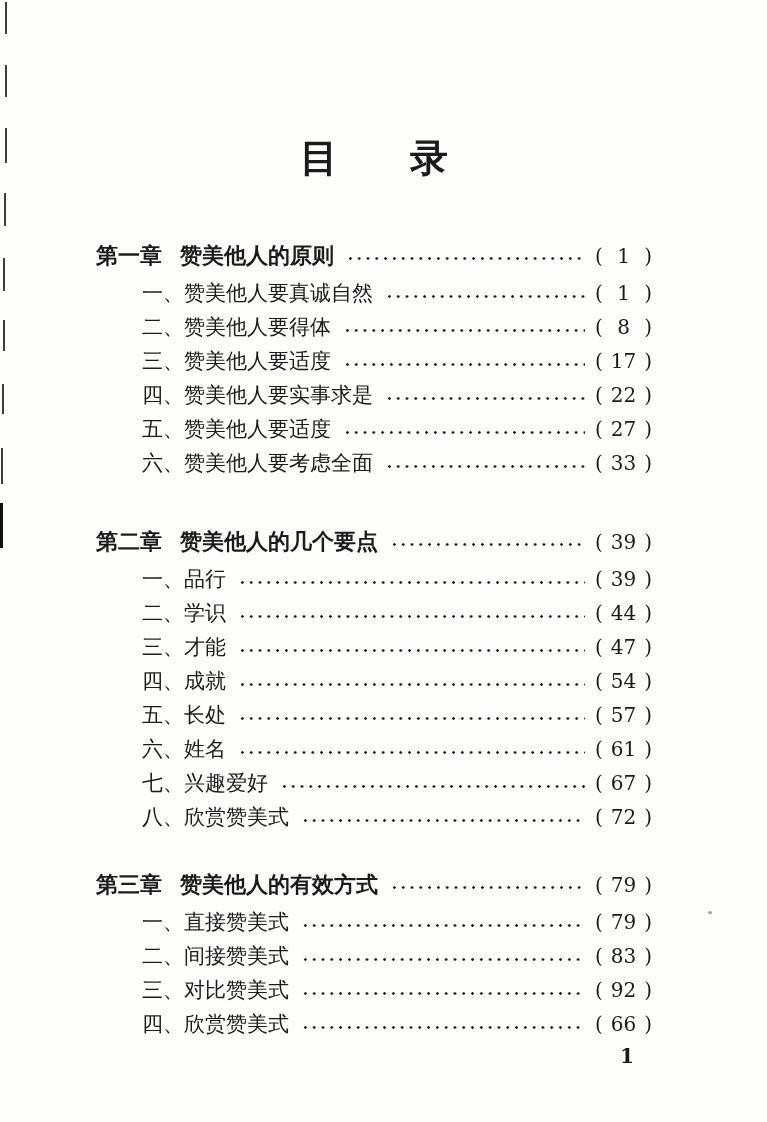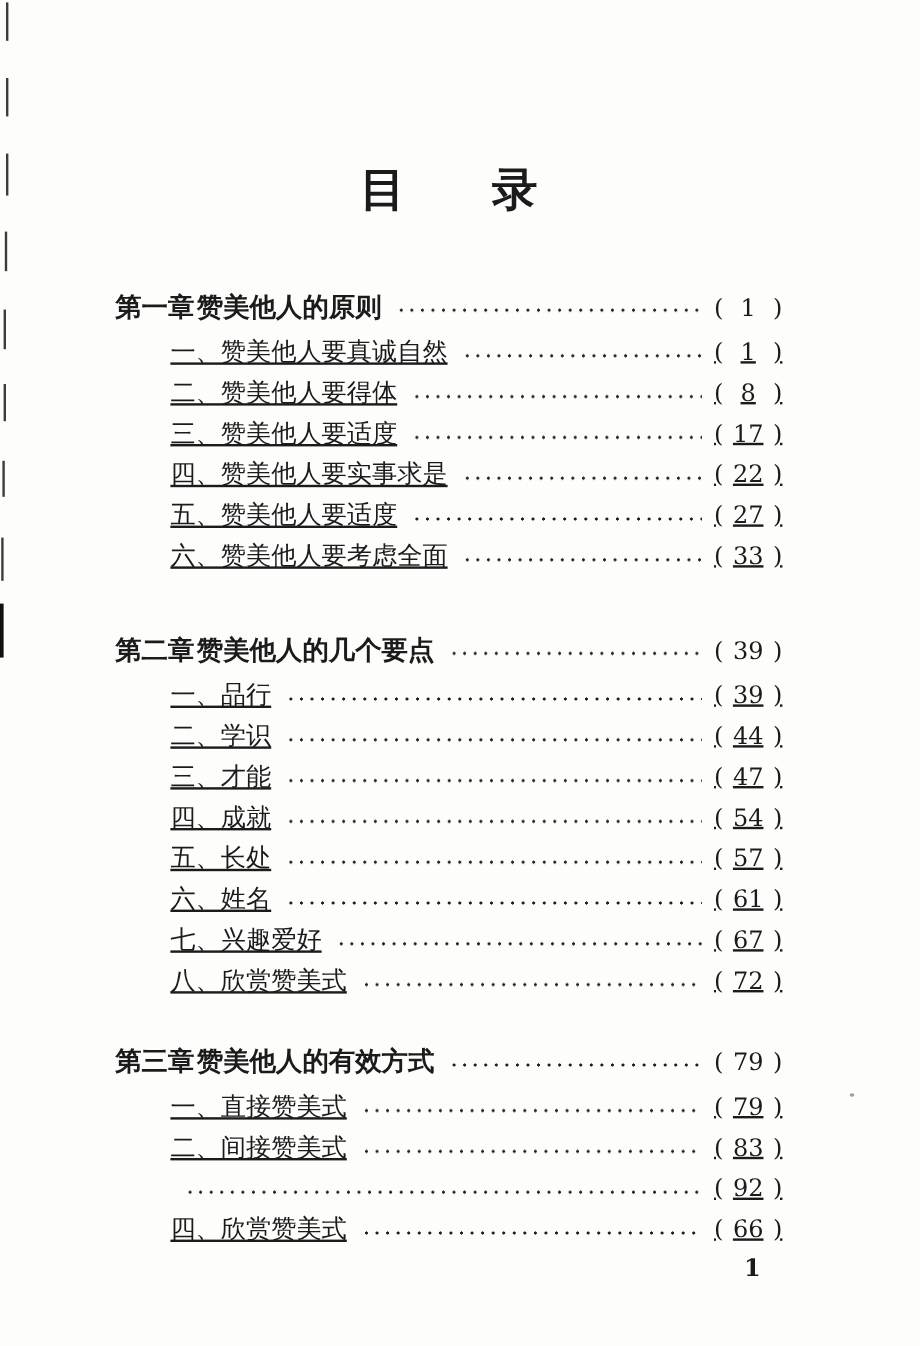--- a/index.html
+++ b/index.html
@@ -60,23 +60,22 @@
     white-space: nowrap;
   }
   .toc-row.chapter {
     height: 37px;
     margin-bottom: 2px;
     font-weight: bold;
     font-size: 22px;
   }
   .toc-row.item {
     padding-left: 46px;
-    text-decoration: underline;
-  }
-  .chap-label { margin-right: 2px; font-family: Liberation Mono, monospace; }
+  }
+  .chap-label { margin-right: 18px; font-family: Liberation Mono, monospace; }
   .leader {
     flex: 1;
     height: 5px;
     margin: 0 10px 0 12px;
     position: relative;
     top: 3px;
     background-image: radial-gradient(circle, #1f1f1f 1.15px, rgba(0,0,0,0) 1.5px);
     background-size: 8.8px 5px;
     background-position: left center;
     background-repeat: repeat-x;
@@ -301,20 +300,21 @@
           <div class="toc-row item">
             <span class="entry-label">二、间接赞美式</span>
             <span class="leader"></span>
             <span class="pagecol">
               <span class="paren">(</span>
               <span class="num">83</span>
               <span class="paren">)</span>
             </span>
           </div>
           <div class="toc-row item">
+            <span class="entry-label">三、对比赞美式</span>
             <span class="leader"></span>
             <span class="pagecol">
               <span class="paren">(</span>
               <span class="num">92</span>
               <span class="paren">)</span>
             </span>
           </div>
           <div class="toc-row item">
             <span class="entry-label">四、欣赏赞美式</span>
             <span class="leader"></span>

